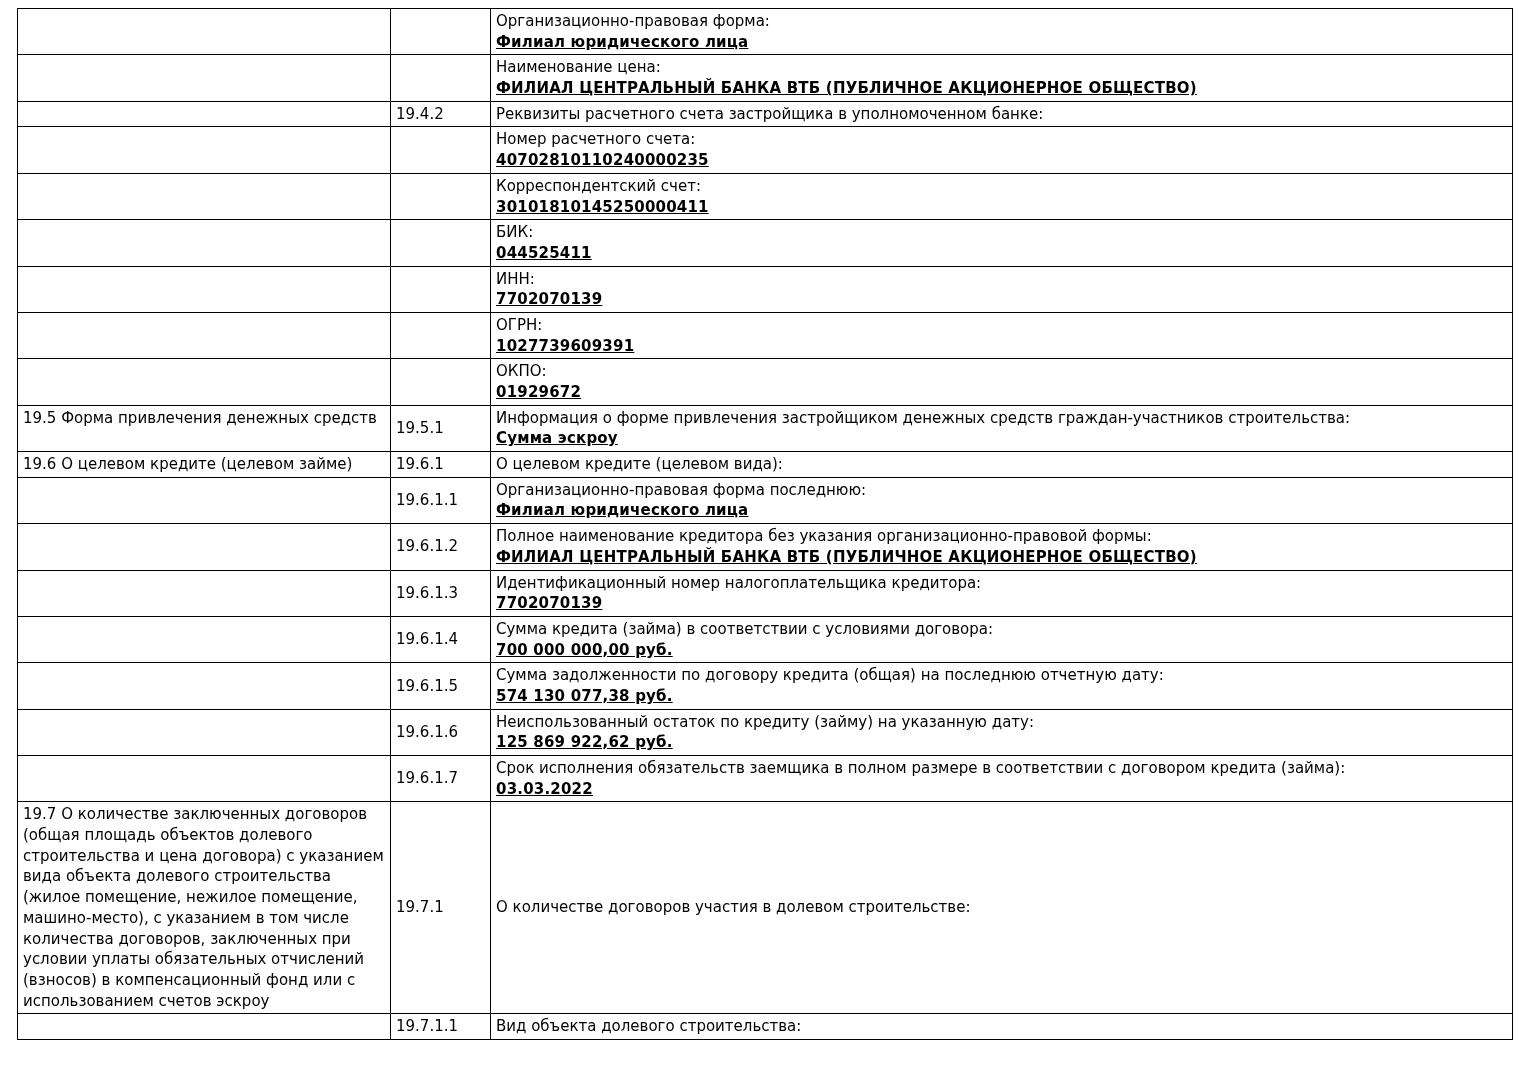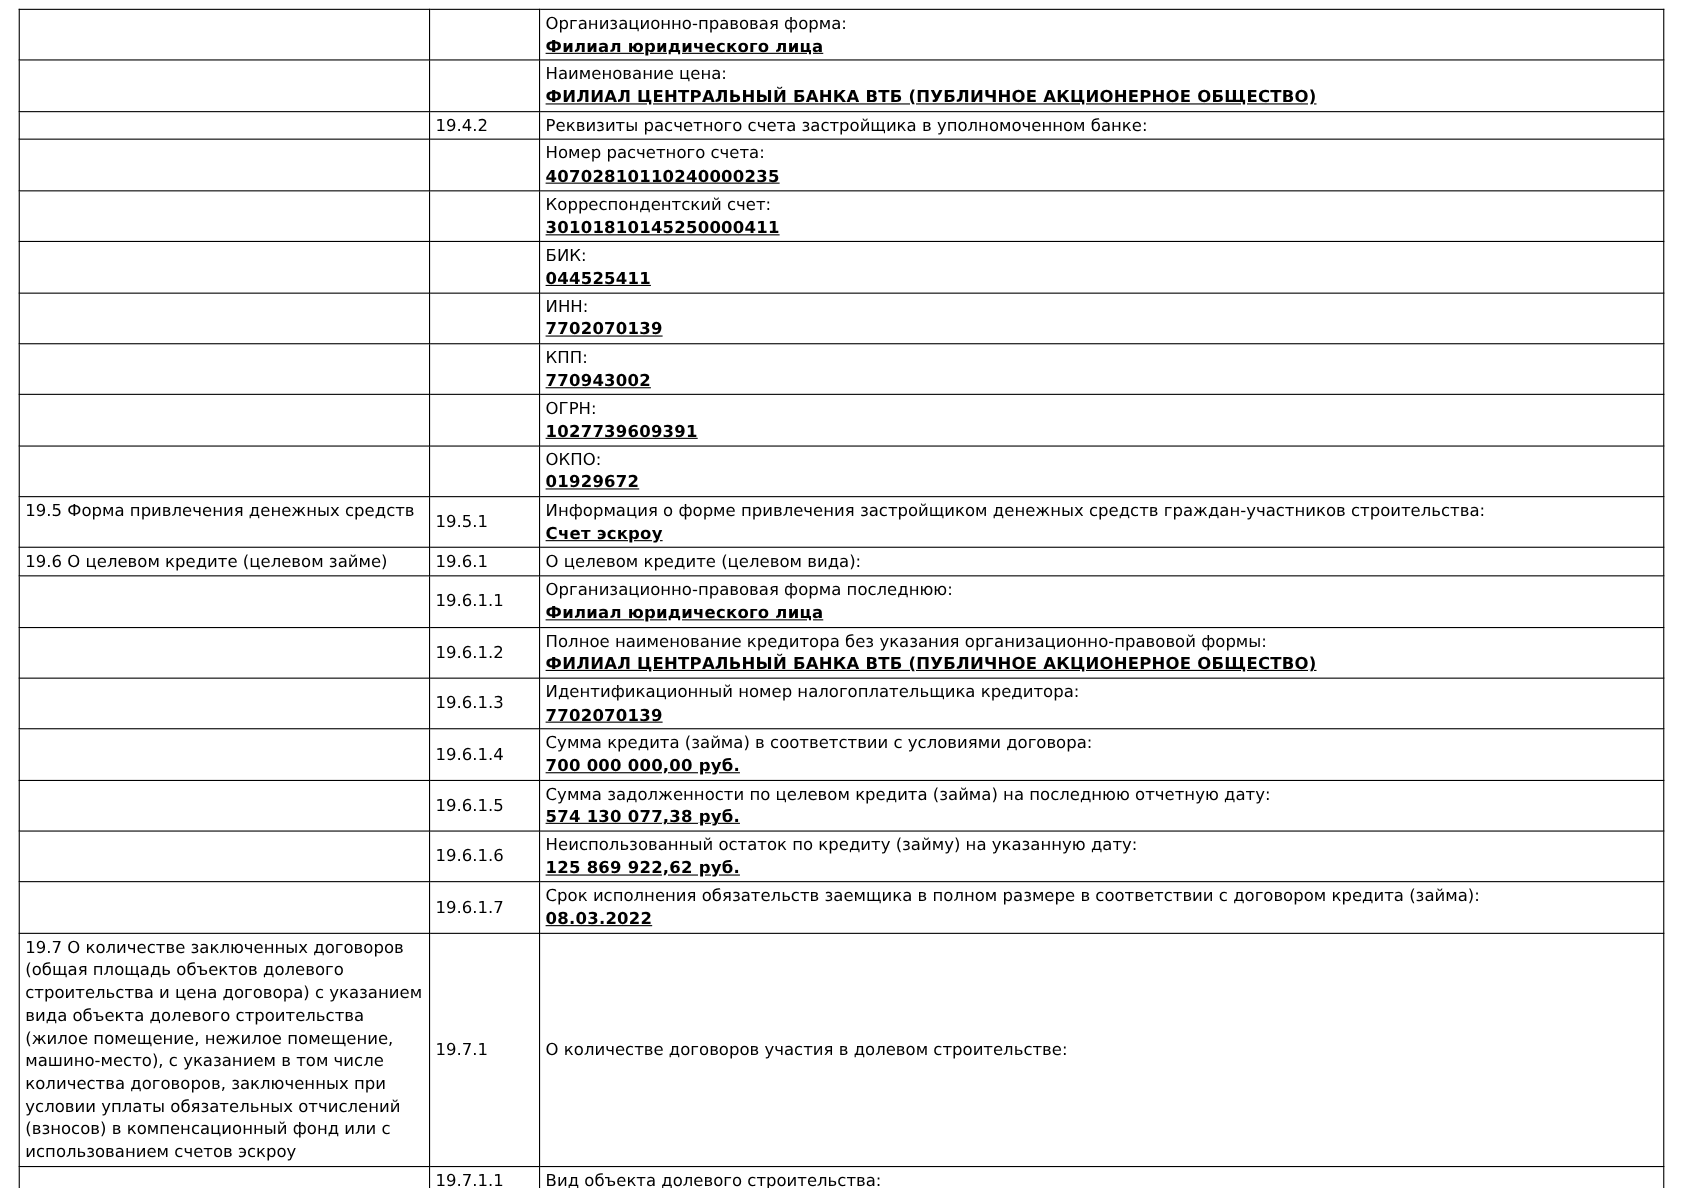--- a/index.html
+++ b/index.html
@@ -126,32 +126,20 @@
         </td>
       </tr>
       <tr>
         <td class="c1">
           <div class="section"></div>
         </td>
         <td class="c2">
           <div class="code"></div>
         </td>
         <td class="c3">
-          <div class="lbl">КПП:</div>
-          <div class="val">770943002</div>
-        </td>
-      </tr>
-      <tr>
-        <td class="c1">
-          <div class="section"></div>
-        </td>
-        <td class="c2">
-          <div class="code"></div>
-        </td>
-        <td class="c3">
           <div class="lbl">ОГРН:</div>
           <div class="val">1027739609391</div>
         </td>
       </tr>
       <tr>
         <td class="c1">
           <div class="section"></div>
         </td>
         <td class="c2">
           <div class="code"></div>
@@ -163,21 +151,21 @@
       </tr>
       <tr>
         <td class="c1">
           <div class="section">19.5 Форма привлечения денежных средств</div>
         </td>
         <td class="c2">
           <div class="code">19.5.1</div>
         </td>
         <td class="c3">
           <div class="lbl">Информация о форме привлечения застройщиком денежных средств граждан-участников строительства:</div>
-          <div class="val">Счет эскроу</div>
+          <div class="val">Сумма эскроу</div>
         </td>
       </tr>
       <tr>
         <td class="c1">
           <div class="section">19.6 О целевом кредите (целевом займе)</div>
         </td>
         <td class="c2">
           <div class="code">19.6.1</div>
         </td>
         <td class="c3">
@@ -233,21 +221,21 @@
         </td>
       </tr>
       <tr>
         <td class="c1">
           <div class="section"></div>
         </td>
         <td class="c2">
           <div class="code">19.6.1.5</div>
         </td>
         <td class="c3">
-          <div class="lbl">Сумма задолженности по целевом кредита (займа) на последнюю отчетную дату:</div>
+          <div class="lbl">Сумма задолженности по договору кредита (общая) на последнюю отчетную дату:</div>
           <div class="val">574 130 077,38 руб.</div>
         </td>
       </tr>
       <tr>
         <td class="c1">
           <div class="section"></div>
         </td>
         <td class="c2">
           <div class="code">19.6.1.6</div>
         </td>
@@ -258,21 +246,21 @@
       </tr>
       <tr>
         <td class="c1">
           <div class="section"></div>
         </td>
         <td class="c2">
           <div class="code">19.6.1.7</div>
         </td>
         <td class="c3">
           <div class="lbl">Срок исполнения обязательств заемщика в полном размере в соответствии с договором кредита (займа):</div>
-          <div class="val">08.03.2022</div>
+          <div class="val">03.03.2022</div>
         </td>
       </tr>
       <tr>
         <td class="c1">
           <div class="section">19.7 О количестве заключенных договоров (общая площадь объектов долевого строительства и цена договора) с указанием вида объекта долевого строительства (жилое помещение, нежилое помещение, машино-место), с указанием в том числе количества договоров, заключенных при условии уплаты обязательных отчислений (взносов) в компенсационный фонд или с использованием счетов эскроу</div>
         </td>
         <td class="c2">
           <div class="code">19.7.1</div>
         </td>
         <td class="c3">

